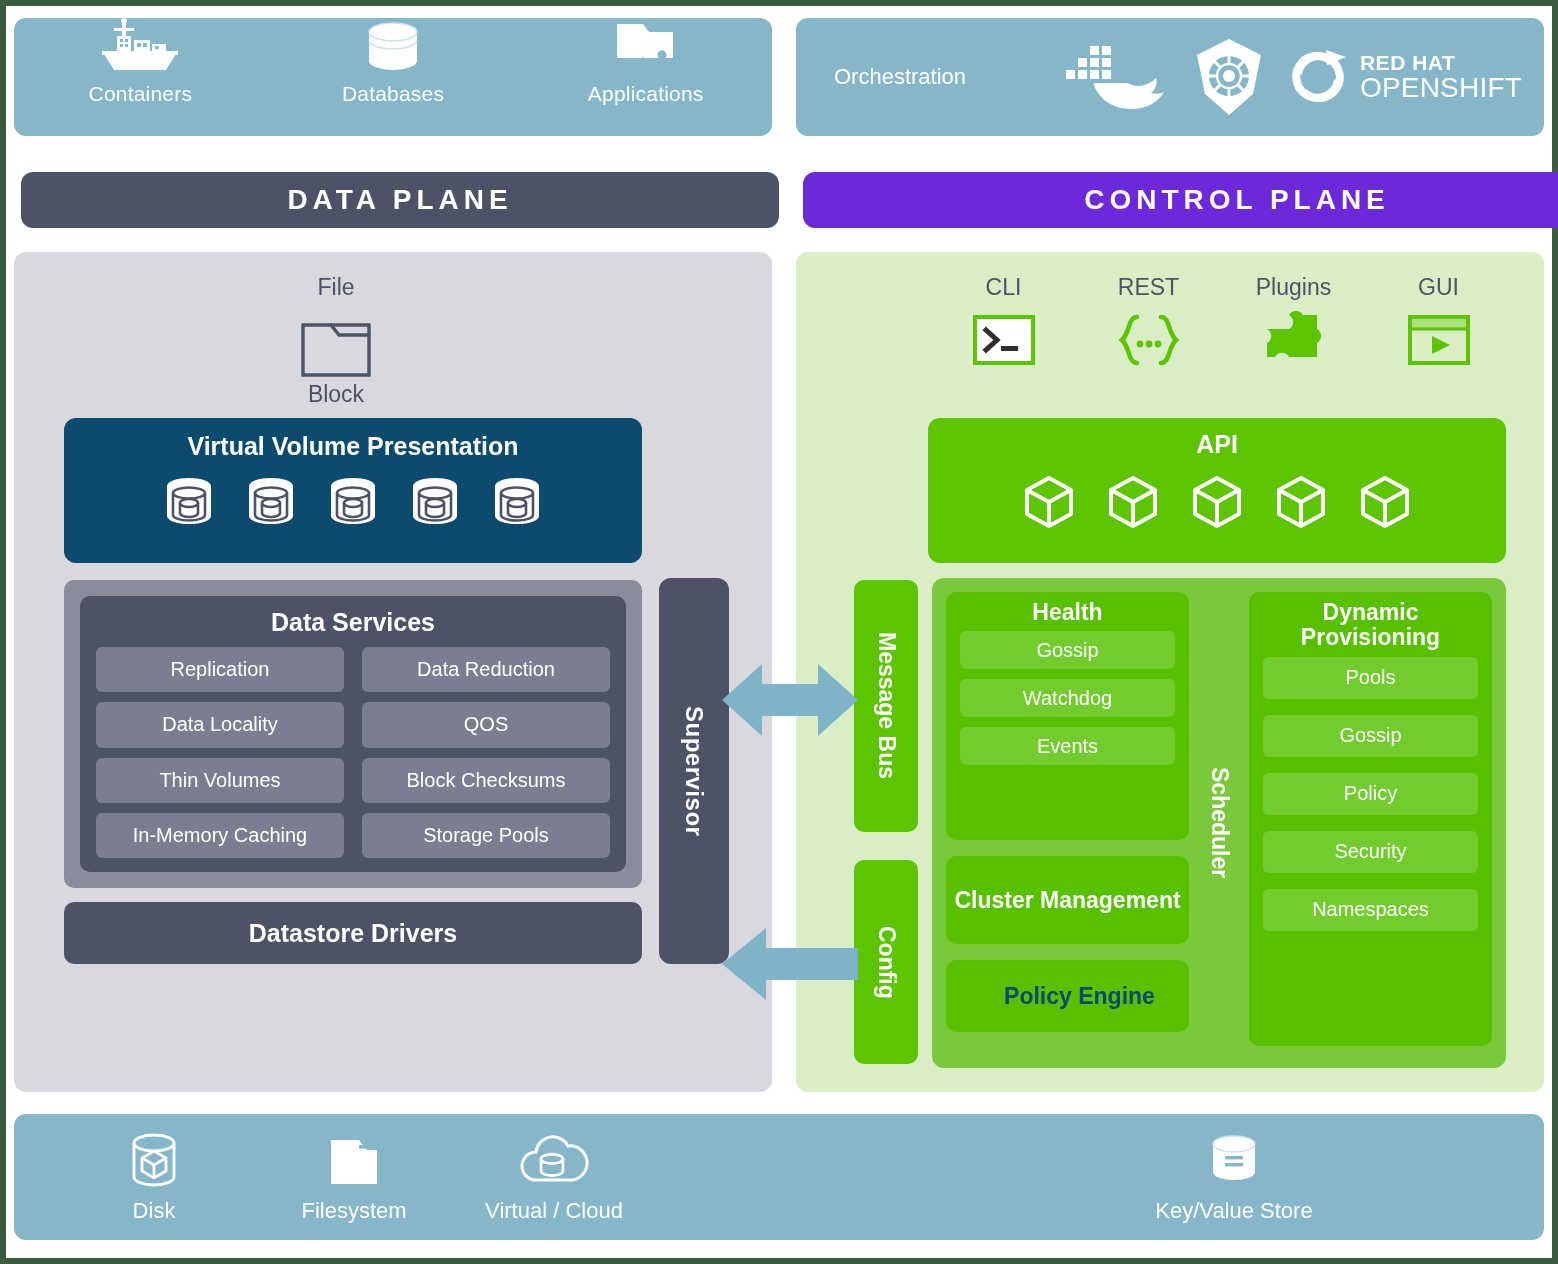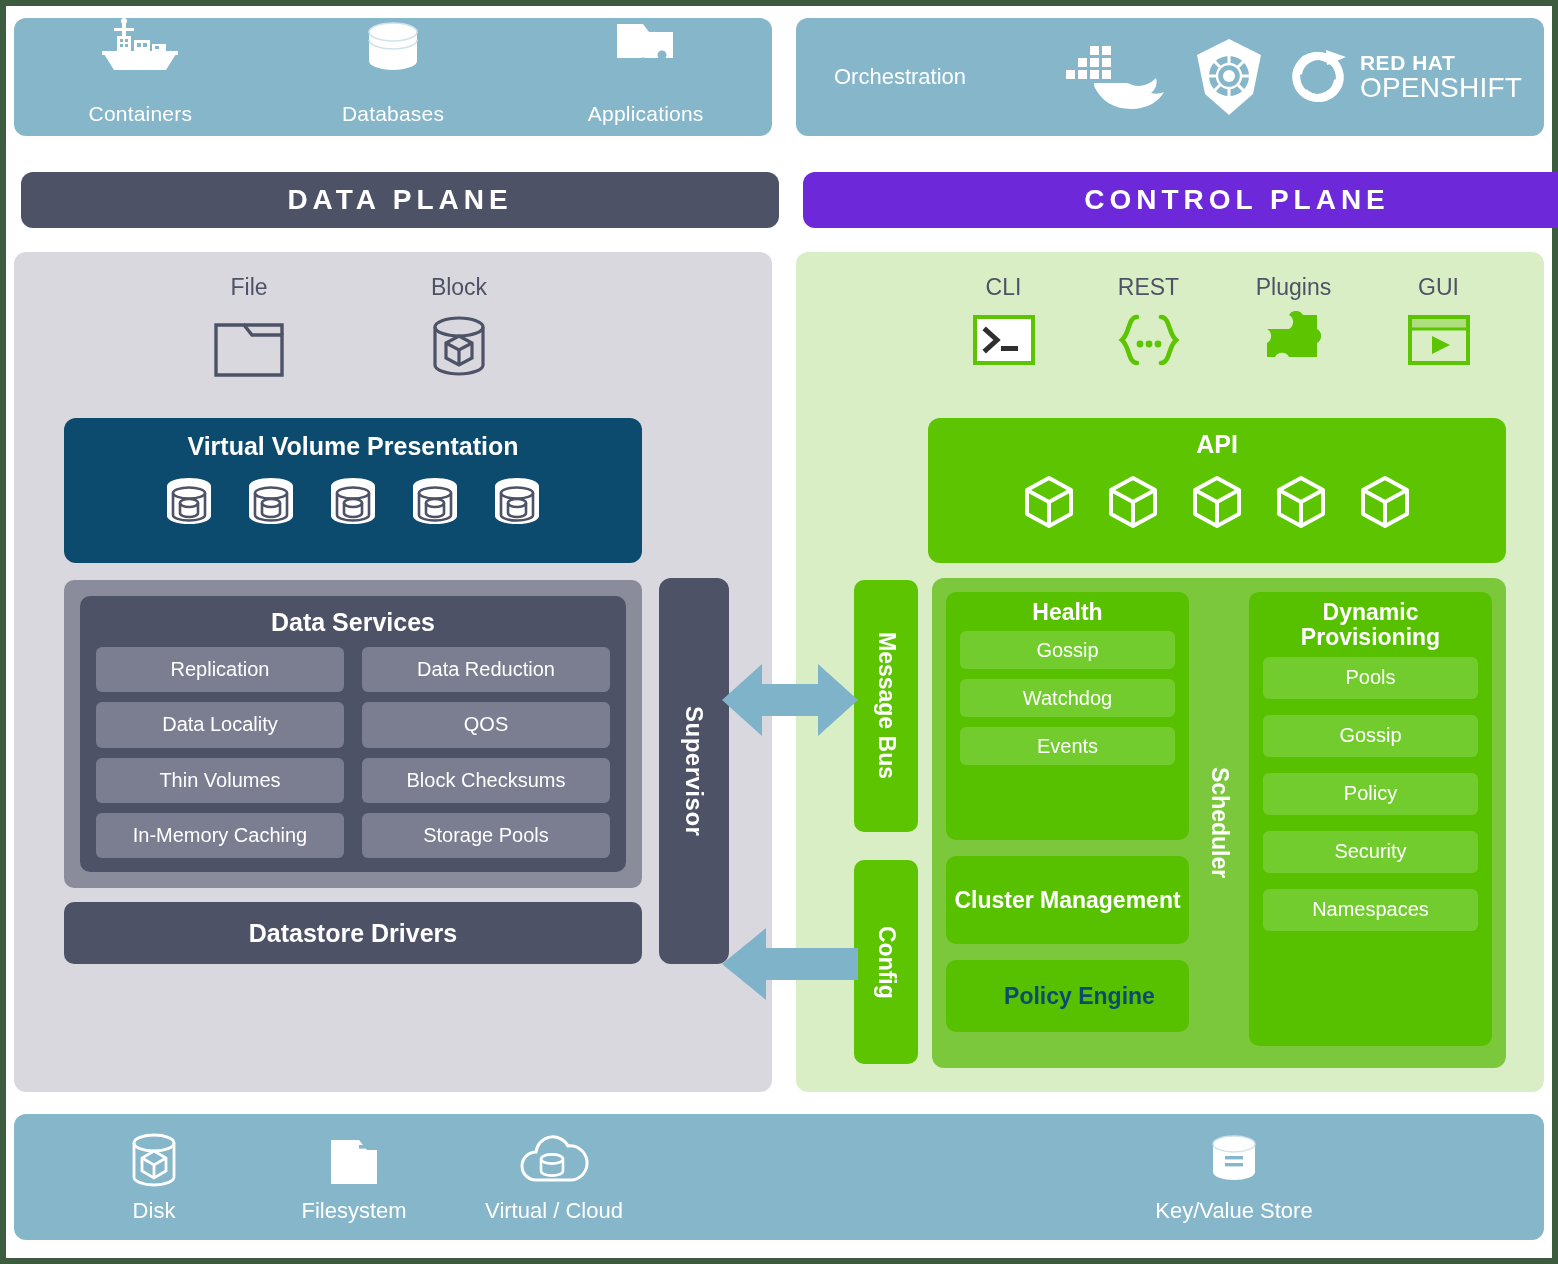--- a/index.html
+++ b/index.html
@@ -28,23 +28,23 @@
     position: absolute;
     background: #85b6c9;
     border-radius: 12px;
   }
   #consumers-bar { left: 8px; top: 12px; width: 758px; height: 118px; }
   #orchestration-bar { left: 790px; top: 12px; width: 748px; height: 118px; }
 
   .consumer-item {
     flex: 1;
     display: flex; flex-direction: column;
-    align-items: center; justify-content: space-between;
+    align-items: center; justify-content: flex-start;
     height: 100%;
-    padding-bottom: 10px;
+    padding-bottom: 18px;
   }
   .consumer-label {
     color: #ffffff;
     font-size: 21px;
     margin-top: 6px;
     letter-spacing: .2px;
   }
   .consumer-ico { height: 58px; display: flex; align-items: flex-end; }
 
   #orchestration-bar .inner {
@@ -76,22 +76,23 @@
     background: #d8d8de; border-radius: 12px;
   }
   #control-plane-body {
     position: absolute; left: 790px; top: 246px;
     width: 748px; height: 840px;
     background: #d9eec4; border-radius: 12px;
   }
 
   
   #fileblock-row {
-    position: absolute; left: 130px; top: 22px; width: 420px; height: 130px;
+    position: absolute; left: 112px; top: 22px; width: 420px; height: 130px;
     display: flex;
+    flex-direction: column;
   }
   .fb-item { flex: 1; display: flex; flex-direction: column; align-items: center; }
   .fb-label { color: #4e5266; font-size: 23px; margin-bottom: 12px; }
 
   
   #vvp {
     position: absolute; left: 50px; top: 166px;
     width: 578px; height: 145px;
     background: #0c4a6e; border-radius: 12px;
     display: flex; flex-direction: column; align-items: center;

